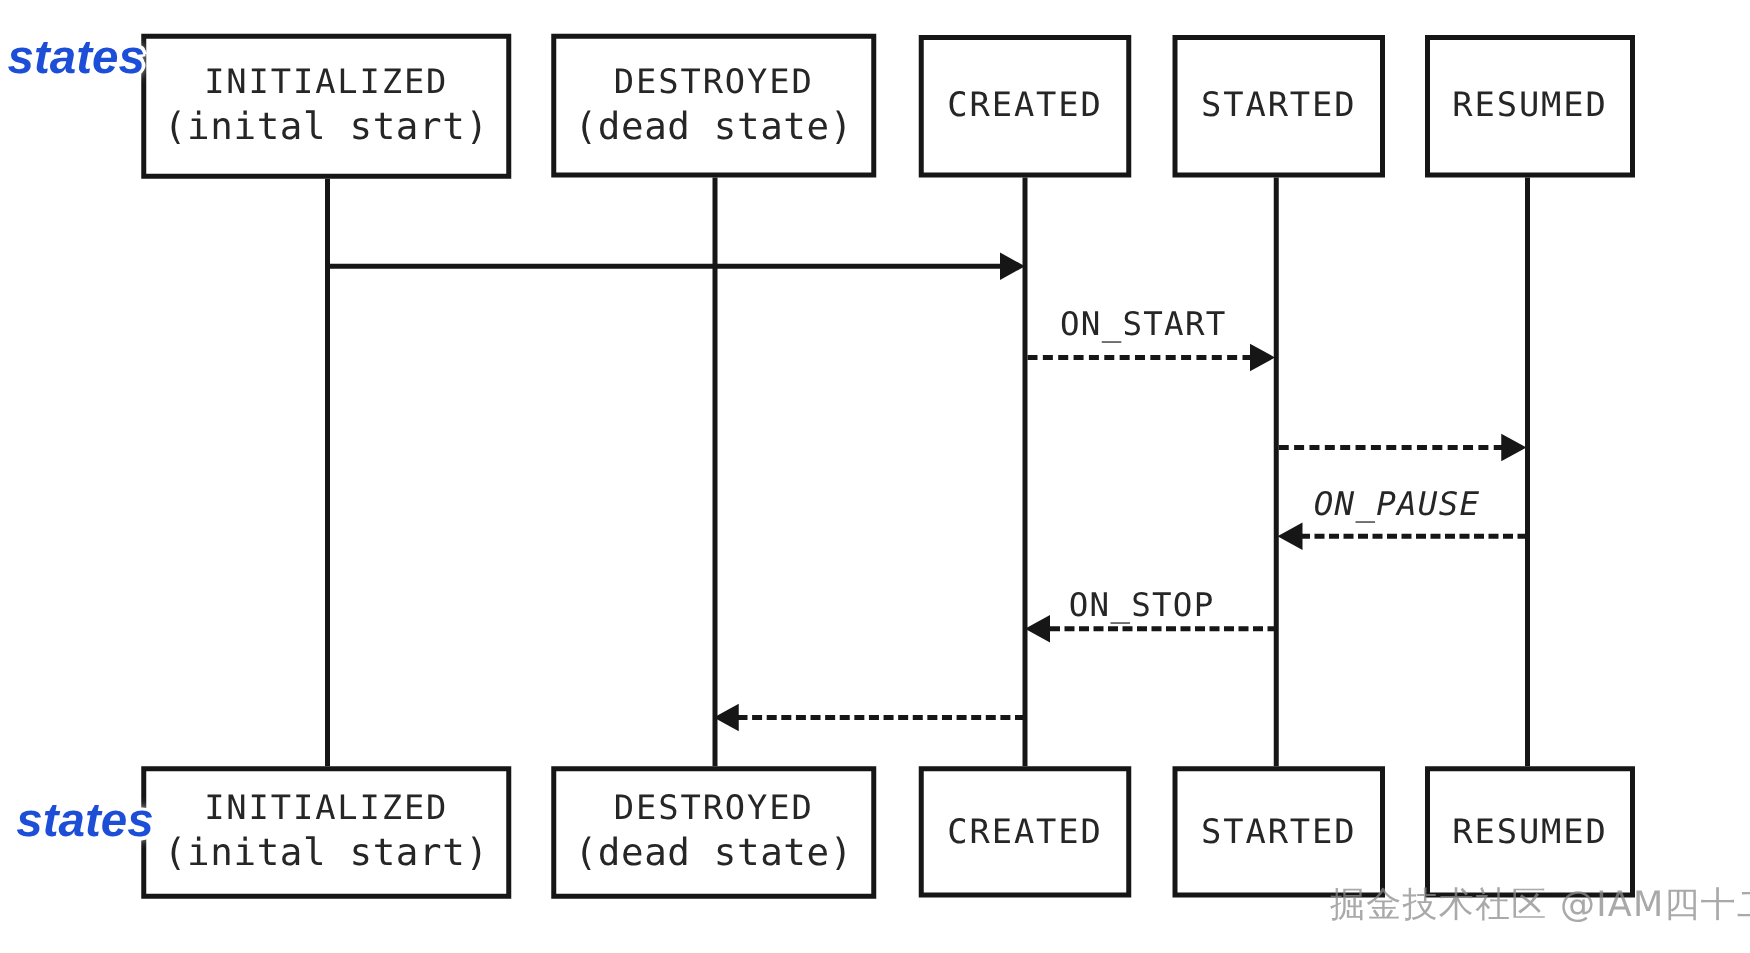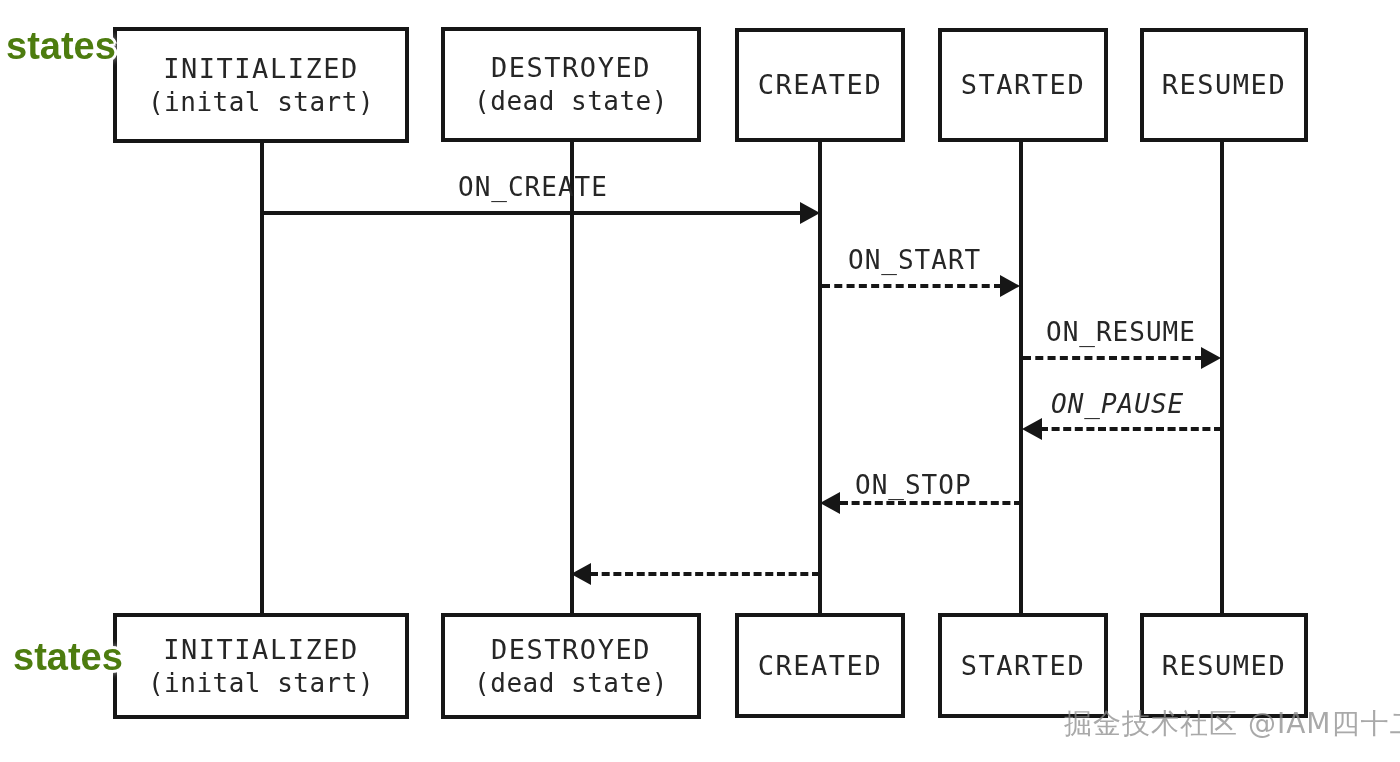--- a/index.html
+++ b/index.html
@@ -31,21 +31,21 @@
     color: #262626;
     z-index: 4;
   }
   .state-title {
     font-size: 27px;
     letter-spacing: 1.5px;
     line-height: 1.25;
     white-space: nowrap;
   }
   .state-sub {
-    font-size: 26px;
+    font-size: 30px;
     letter-spacing: 0.5px;
     line-height: 1.25;
     white-space: nowrap;
   }
   .lifeline {
     position: absolute;
     width: 4px;
     background: #161616;
     z-index: 1;
   }
@@ -80,22 +80,23 @@
     font-size: 26px;
     letter-spacing: 1px;
     color: #262626;
     white-space: nowrap;
     z-index: 5;
   }
   .annot {
     position: absolute;
     font-family: "Liberation Sans", sans-serif;
     font-weight: bold;
+    font-style: italic;
     font-size: 38px;
-    color: #4d7c0f;
+    color: #1d4ed8;
     white-space: nowrap;
     z-index: 9;
     text-shadow:
       -2px -2px 0 #fff, 2px -2px 0 #fff, -2px 2px 0 #fff, 2px 2px 0 #fff,
       -3px 0 0 #fff, 3px 0 0 #fff, 0 -3px 0 #fff, 0 3px 0 #fff,
       0 0 7px #fff, 0 0 10px #fff;
   }
   .watermark {
     position: absolute;
     font-family: "DejaVu Sans", sans-serif;
@@ -135,29 +136,27 @@
   </div>
 
   <div class="lifeline" style="left:260px; top:140px; height:476px;"></div>
   <div class="lifeline" style="left:570px; top:140px; height:476px;"></div>
   <div class="lifeline" style="left:818px; top:140px; height:476px;"></div>
   <div class="lifeline" style="left:1019px; top:140px; height:476px;"></div>
   <div class="lifeline" style="left:1220px; top:140px; height:476px;"></div>
 
   <div class="msg-line" style="left:262px; top:211px; width:540px;"></div>
   <div class="arrow-head right" style="left:800px; top:202px;"></div>
-  <div class="msg-label" style="left:458px; top:172px;">ON_CREATE</div>
 
   <div class="msg-line dashed" style="left:822px; top:284px; width:180px;"></div>
   <div class="arrow-head right" style="left:1000px; top:275px;"></div>
   <div class="msg-label" style="left:848px; top:245px;">ON_START</div>
 
   <div class="msg-line dashed" style="left:1023px; top:356px; width:180px;"></div>
   <div class="arrow-head right" style="left:1201px; top:347px;"></div>
-  <div class="msg-label" style="left:1046px; top:317px;">ON_RESUME</div>
 
   <div class="msg-line dashed" style="left:1040px; top:427px; width:182px;"></div>
   <div class="arrow-head left" style="left:1022px; top:418px;"></div>
   <div class="msg-label" style="left:1051px; top:389px;font-style:italic;">ON_PAUSE</div>
 
   <div class="msg-line dashed" style="left:840px; top:501px; width:182px;"></div>
   <div class="arrow-head left" style="left:820px; top:492px;"></div>
   <div class="msg-label" style="left:855px; top:470px;">ON_STOP</div>
 
   <div class="msg-line dashed" style="left:590px; top:572px; width:230px;"></div>

